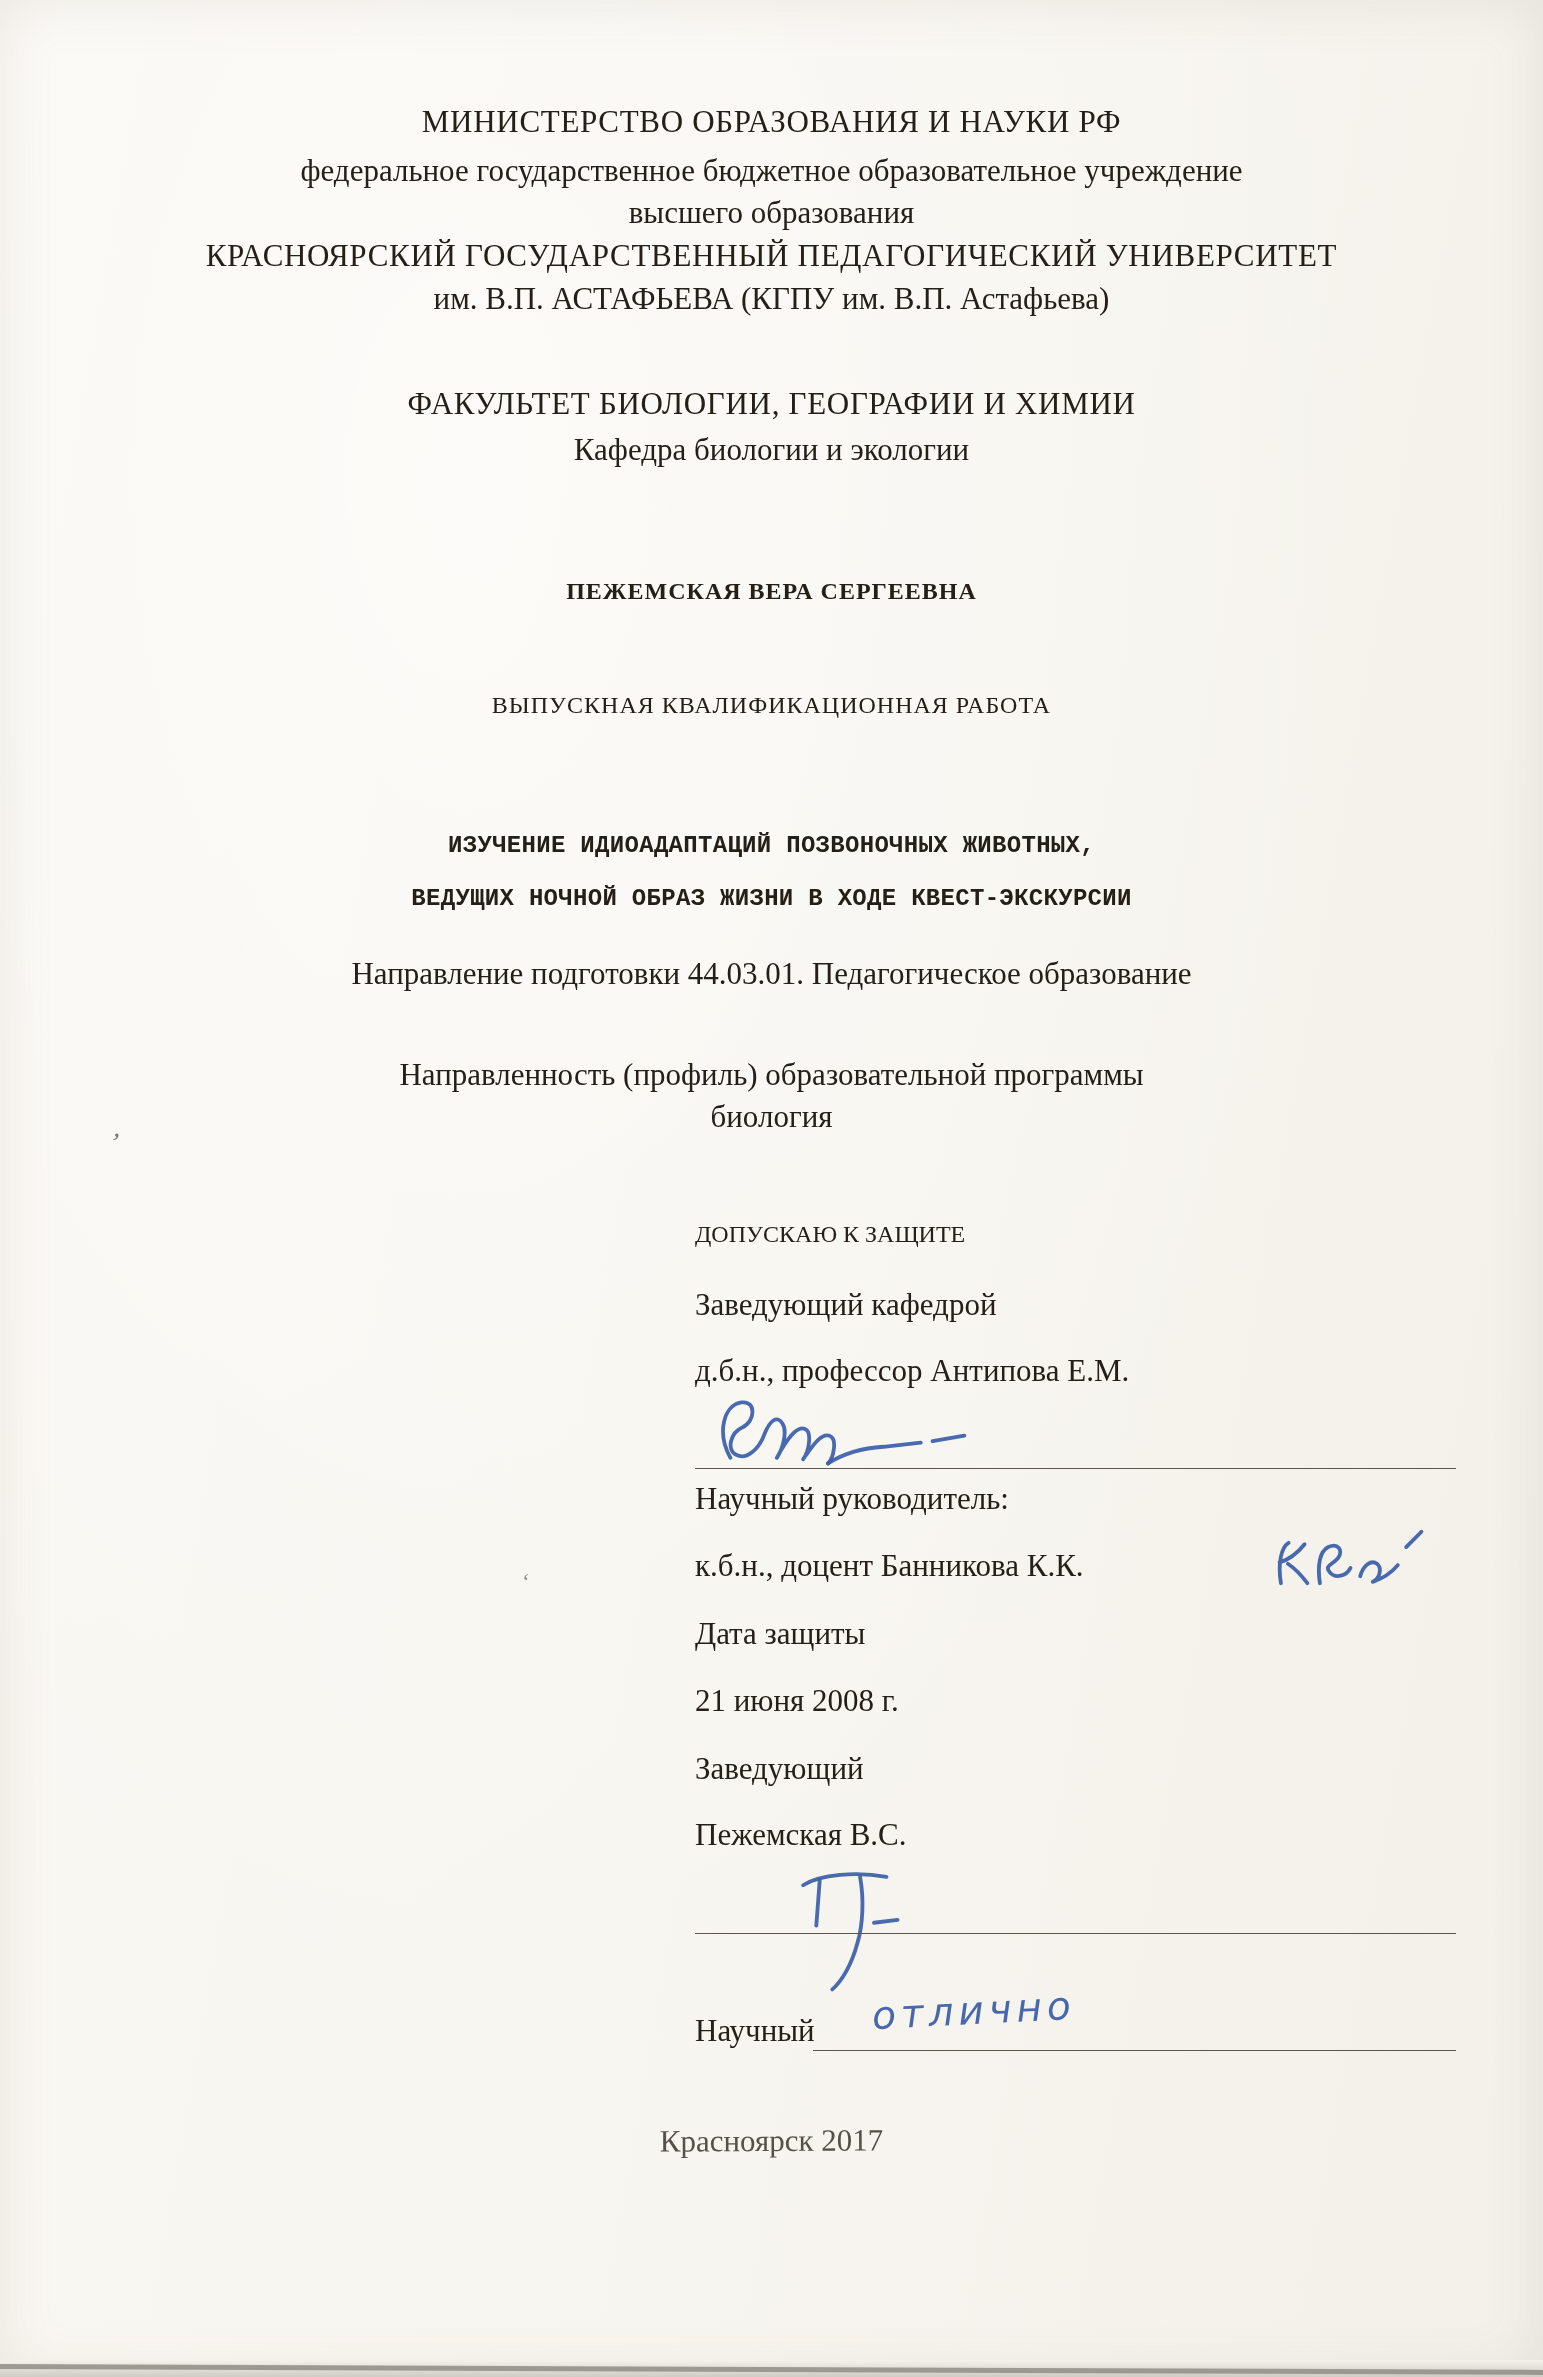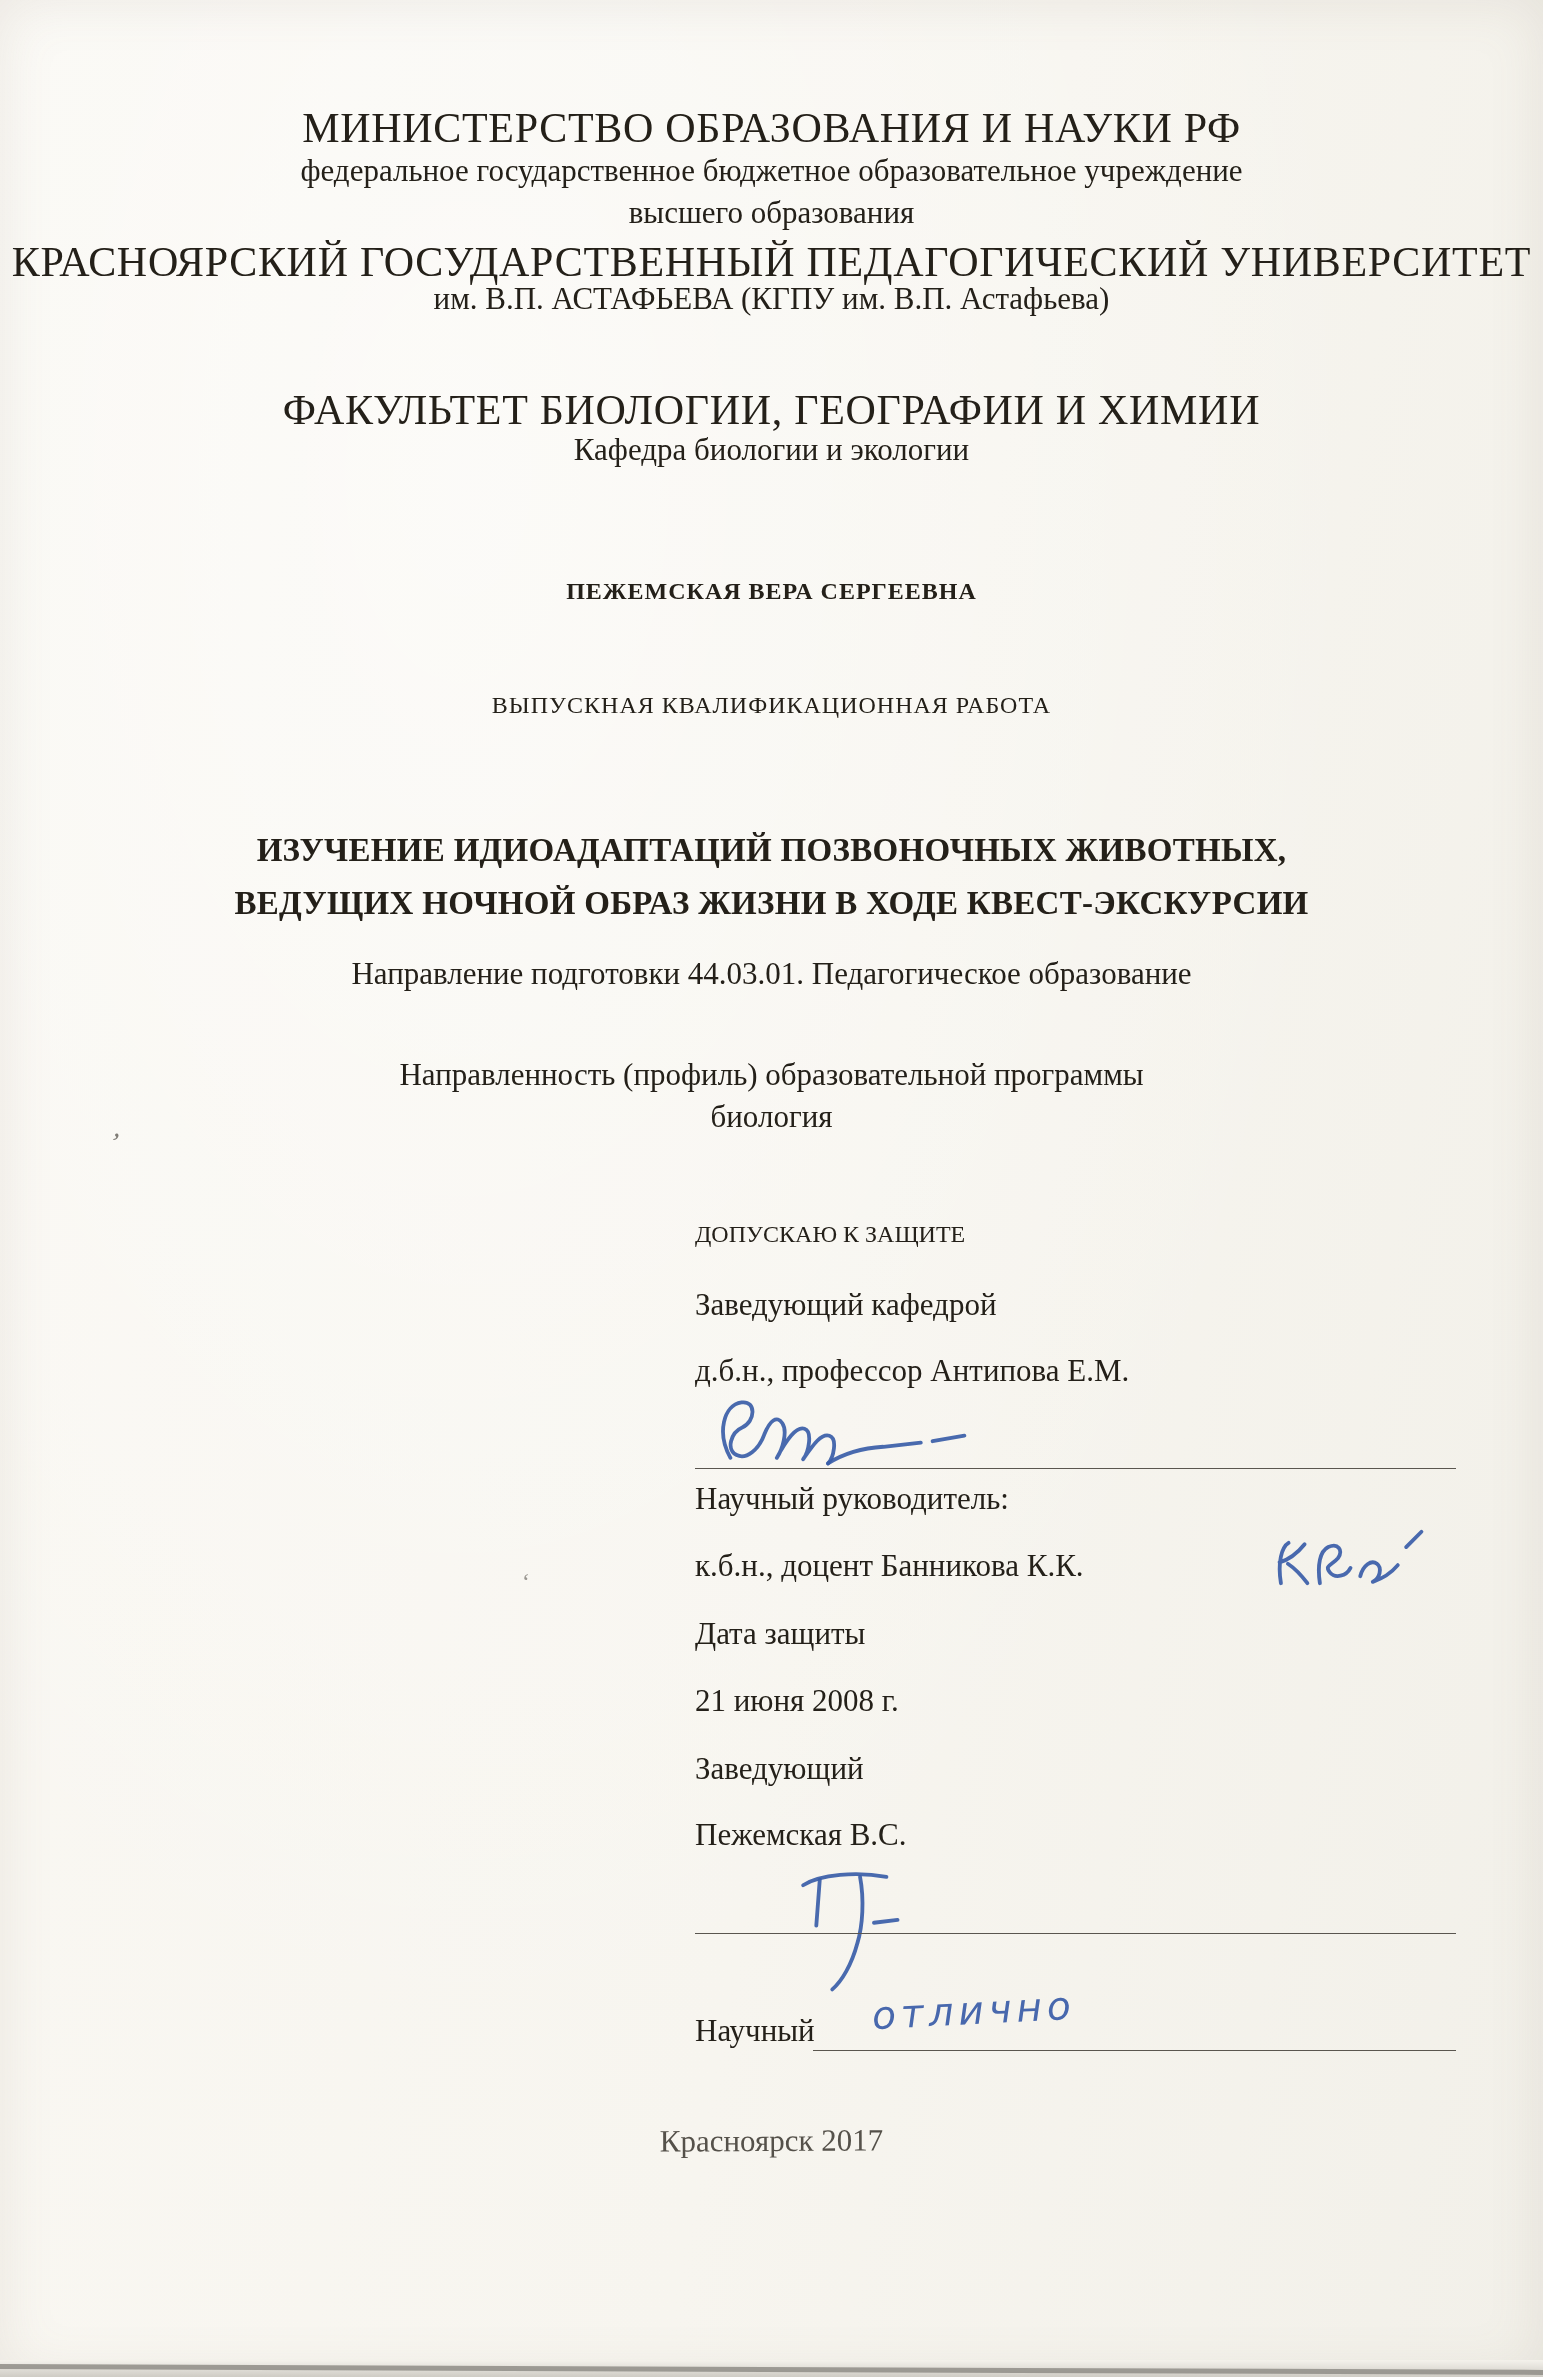--- a/index.html
+++ b/index.html
@@ -12,22 +12,22 @@
       linear-gradient(100deg, #faf8f3 0%, #f7f5ef 55%, #f2f0e9 100%);
     font-family:"Liberation Serif", serif;
     color:#242019;
     overflow:hidden;
     box-shadow: inset 0 0 56px rgba(120,110,90,0.12);
   }
   .t { position:absolute; left:0; width:100%; text-align:center; white-space:nowrap; }
   .l { position:absolute; left:695px; text-align:left; white-space:nowrap; }
   .fs45 { font-size:31px; }
   .fs46 { font-size:24px; }
-  .fs47 { font-size:42px; letter-spacing:0.7px; }
-  .fs48b { font-size:33px; font-weight:bold; letter-spacing:0.3px; }
+  .fs47 { font-size:31px; letter-spacing:0.7px; }
+  .fs48b { font-size:24px; font-weight:bold; letter-spacing:0.3px;font-family:Liberation Mono, monospace; }
   .bold { font-weight:bold; }
   .sp1 { letter-spacing:1px; }
   .dim { color:#55514a; }
   .uline { position:absolute; height:0; border-bottom:1.4px solid #5a564f; }
   .sig { position:absolute; }
   .sig path { fill:none; stroke:#3a5da8; stroke-width:5.5; stroke-linecap:round; stroke-linejoin:round; opacity:0.92; }
   .hand {
     position:absolute;
     font-family:"DejaVu Sans", sans-serif;
     font-style:italic;

